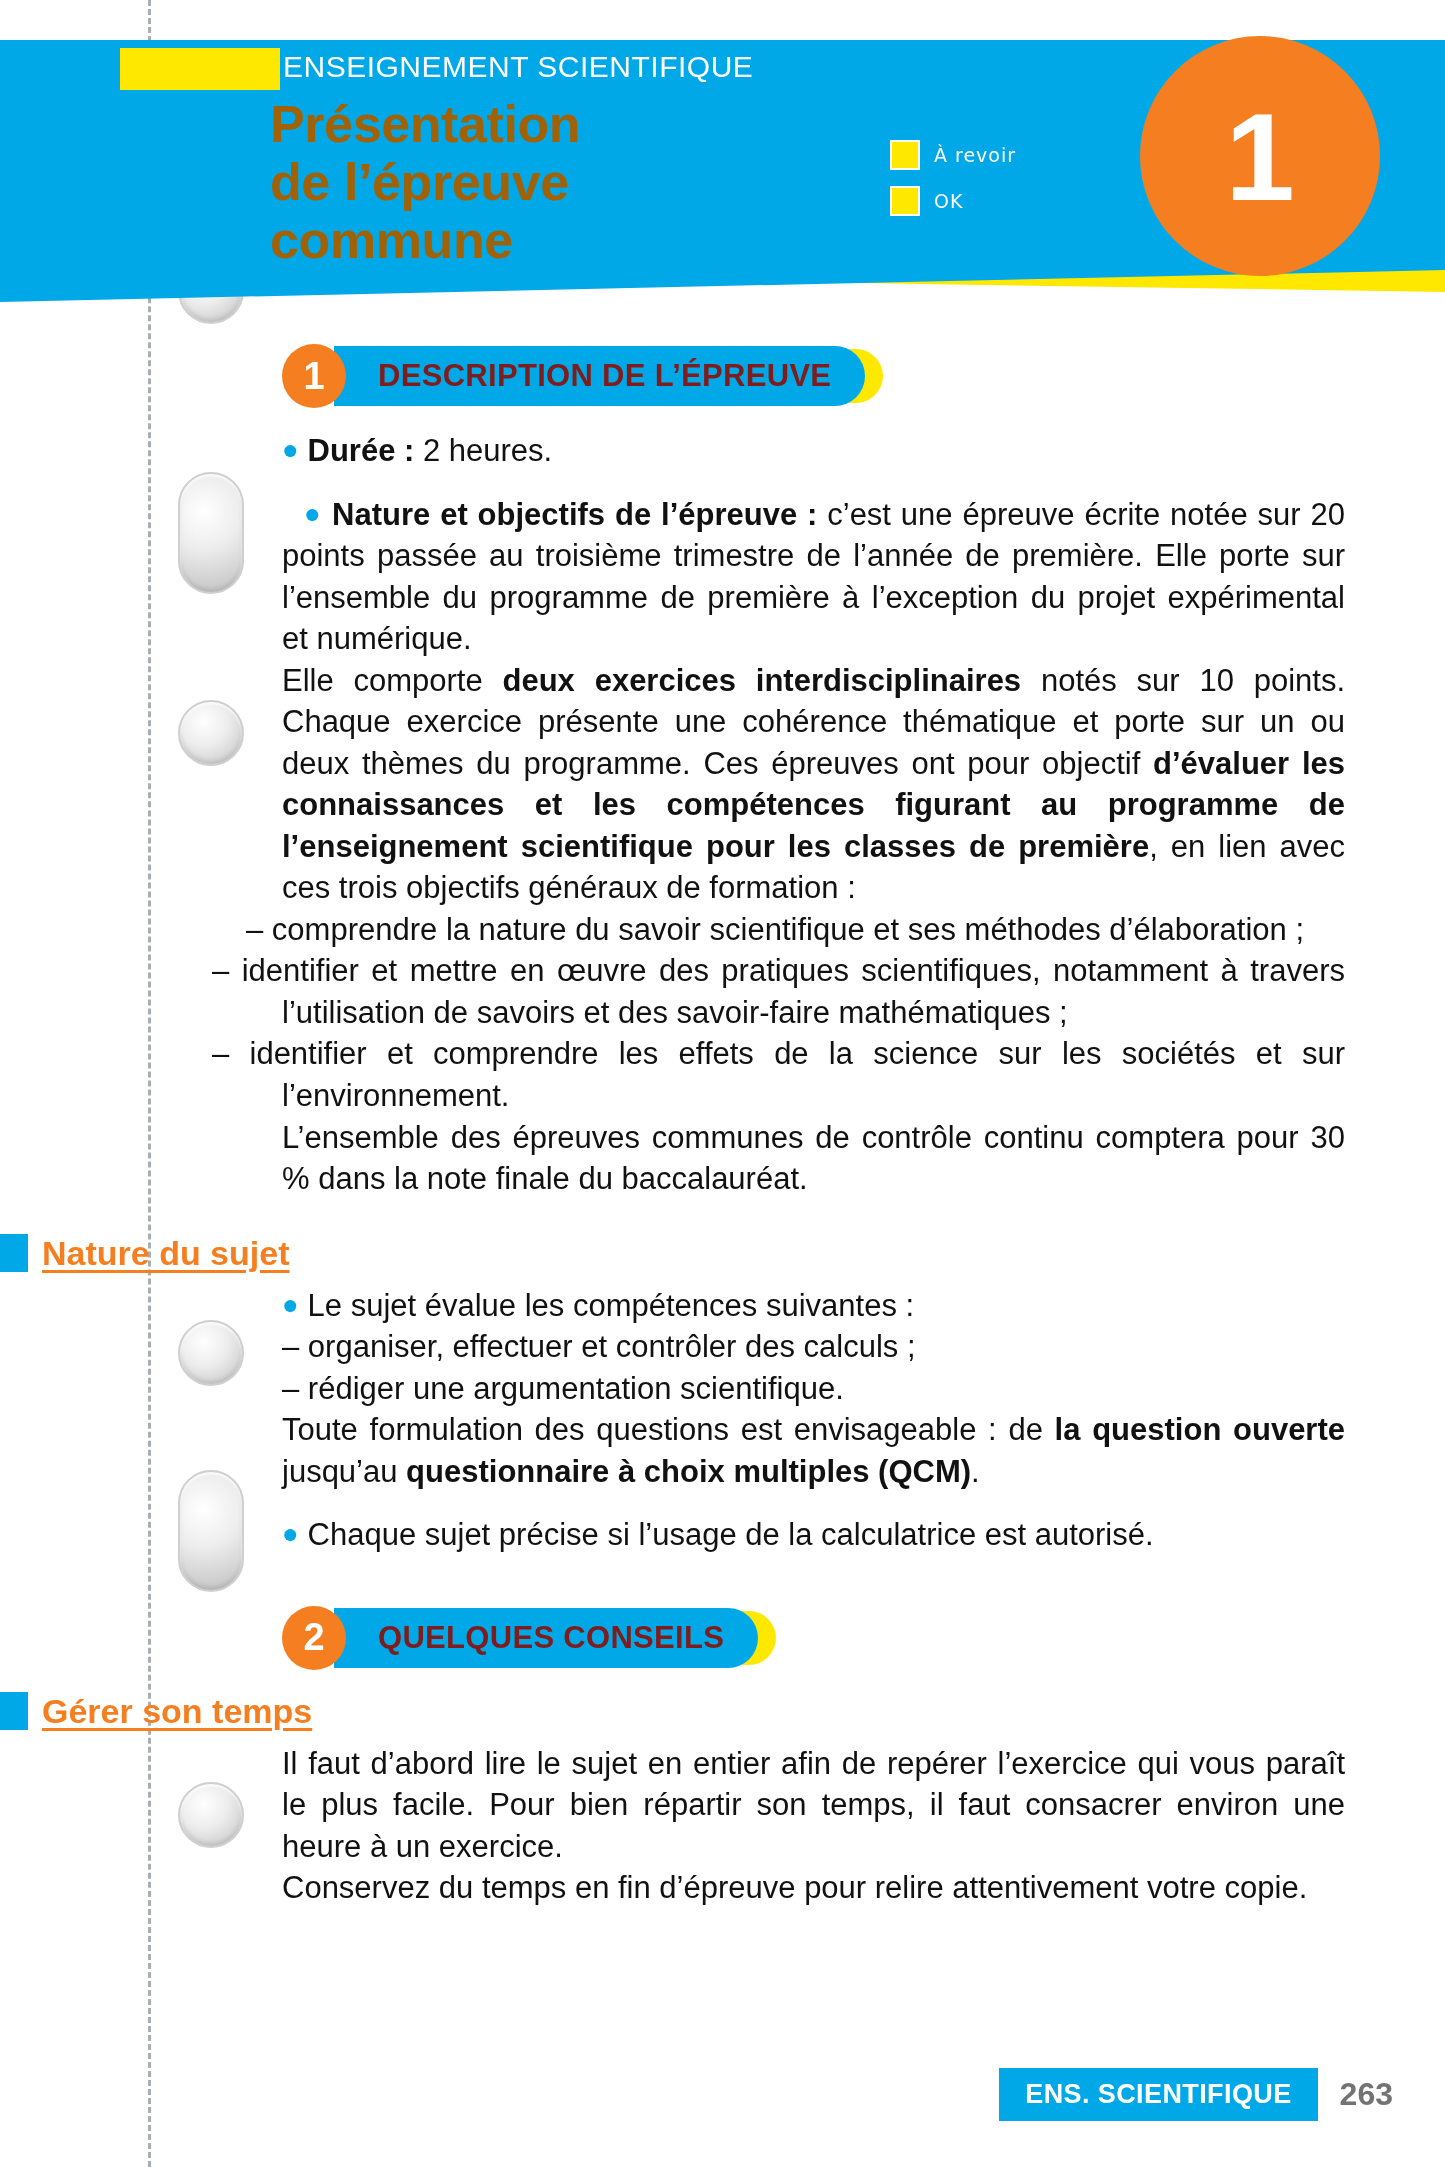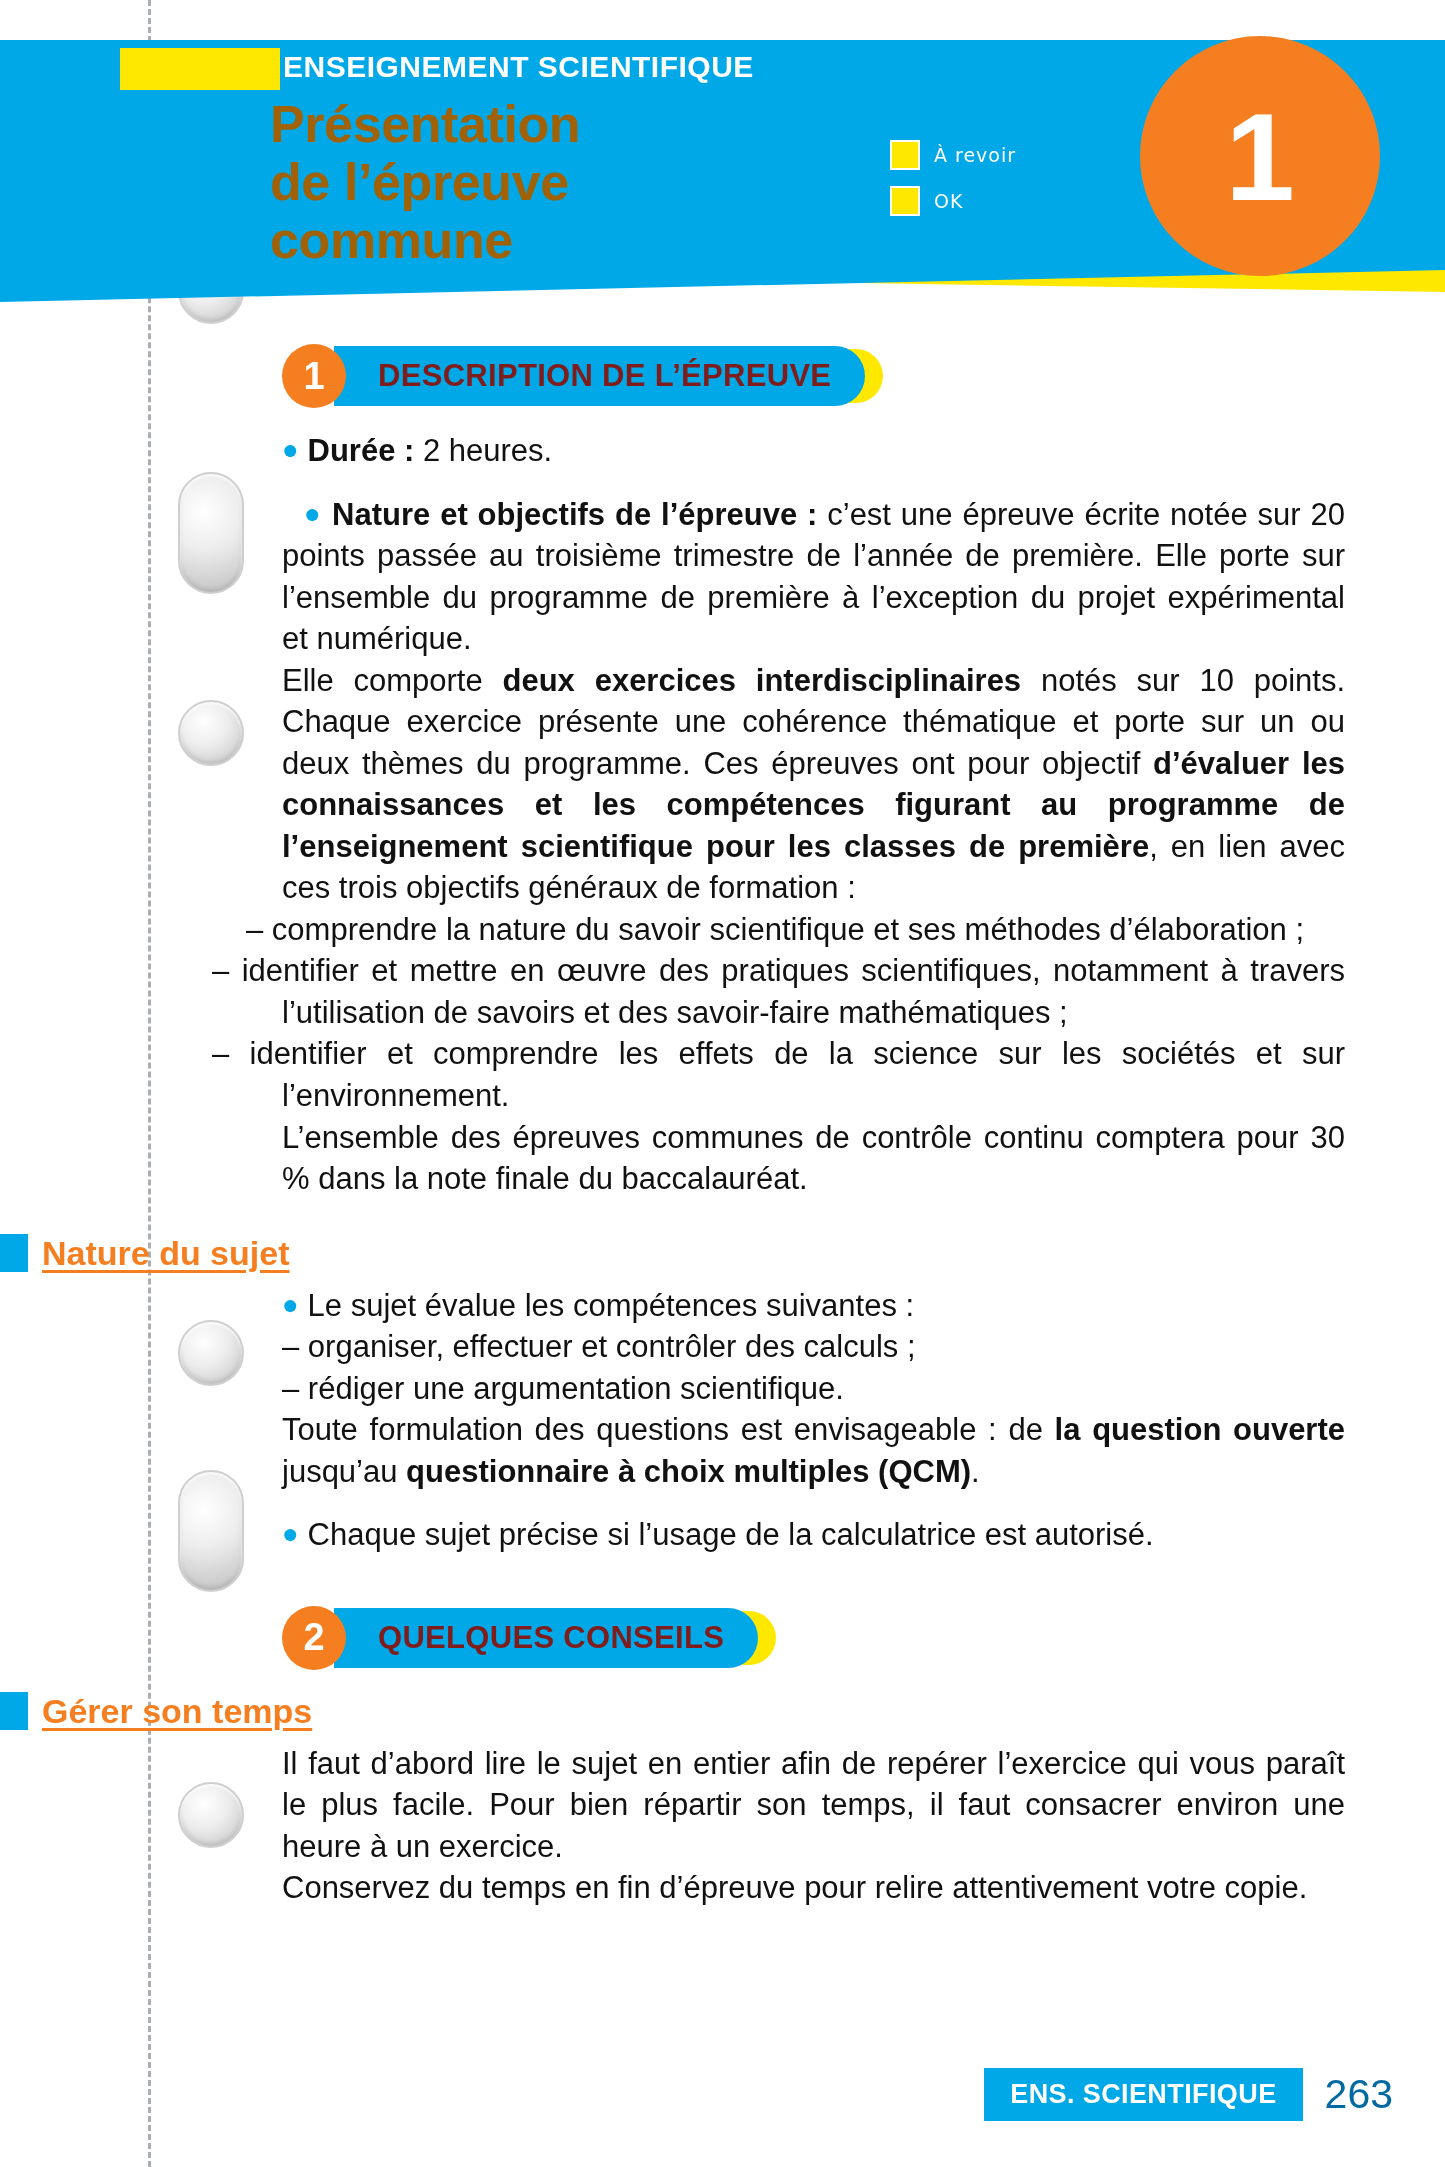--- a/index.html
+++ b/index.html
@@ -69,21 +69,21 @@
     left: 120px; top: 48px;
     width: 160px;
     height: 42px;
     background: #ffe800;
   }
   .kicker {
     position: absolute;
     left: 283px;
     top: 50px;
     font-size: 30px;
-    font-weight: bold;
+    font-weight: normal;
     letter-spacing: .5px;
     color: #ffffff;
     font-family: "Liberation Sans", sans-serif;
   }
   .title {
     position: absolute;
     left: 270px;
     top: 95px;
     font-size: 52px;
     line-height: 1.12;
@@ -246,24 +246,24 @@
   }
   .footer-tag {
     background: #00a8e8;
     color: #ffffff;
     font-size: 27px;
     font-weight: bold;
     padding: 11px 26px;
     letter-spacing: .4px;
   }
   .footer-page {
-    font-size: 41px;
-    color: #0369a1;
+    font-size: 32px;
+    color: #737373;
     margin-left: 22px;
-    font-weight: normal;
+    font-weight: bold;
   }
 </style>
 </head>
 <body>
 
 <div class="margin-dashes"></div>
 <div class="ring" style="top:258px;"></div>
 <div class="ring tall" style="top:472px;"></div>
 <div class="ring" style="top:700px;"></div>
 <div class="ring" style="top:1320px;"></div>

